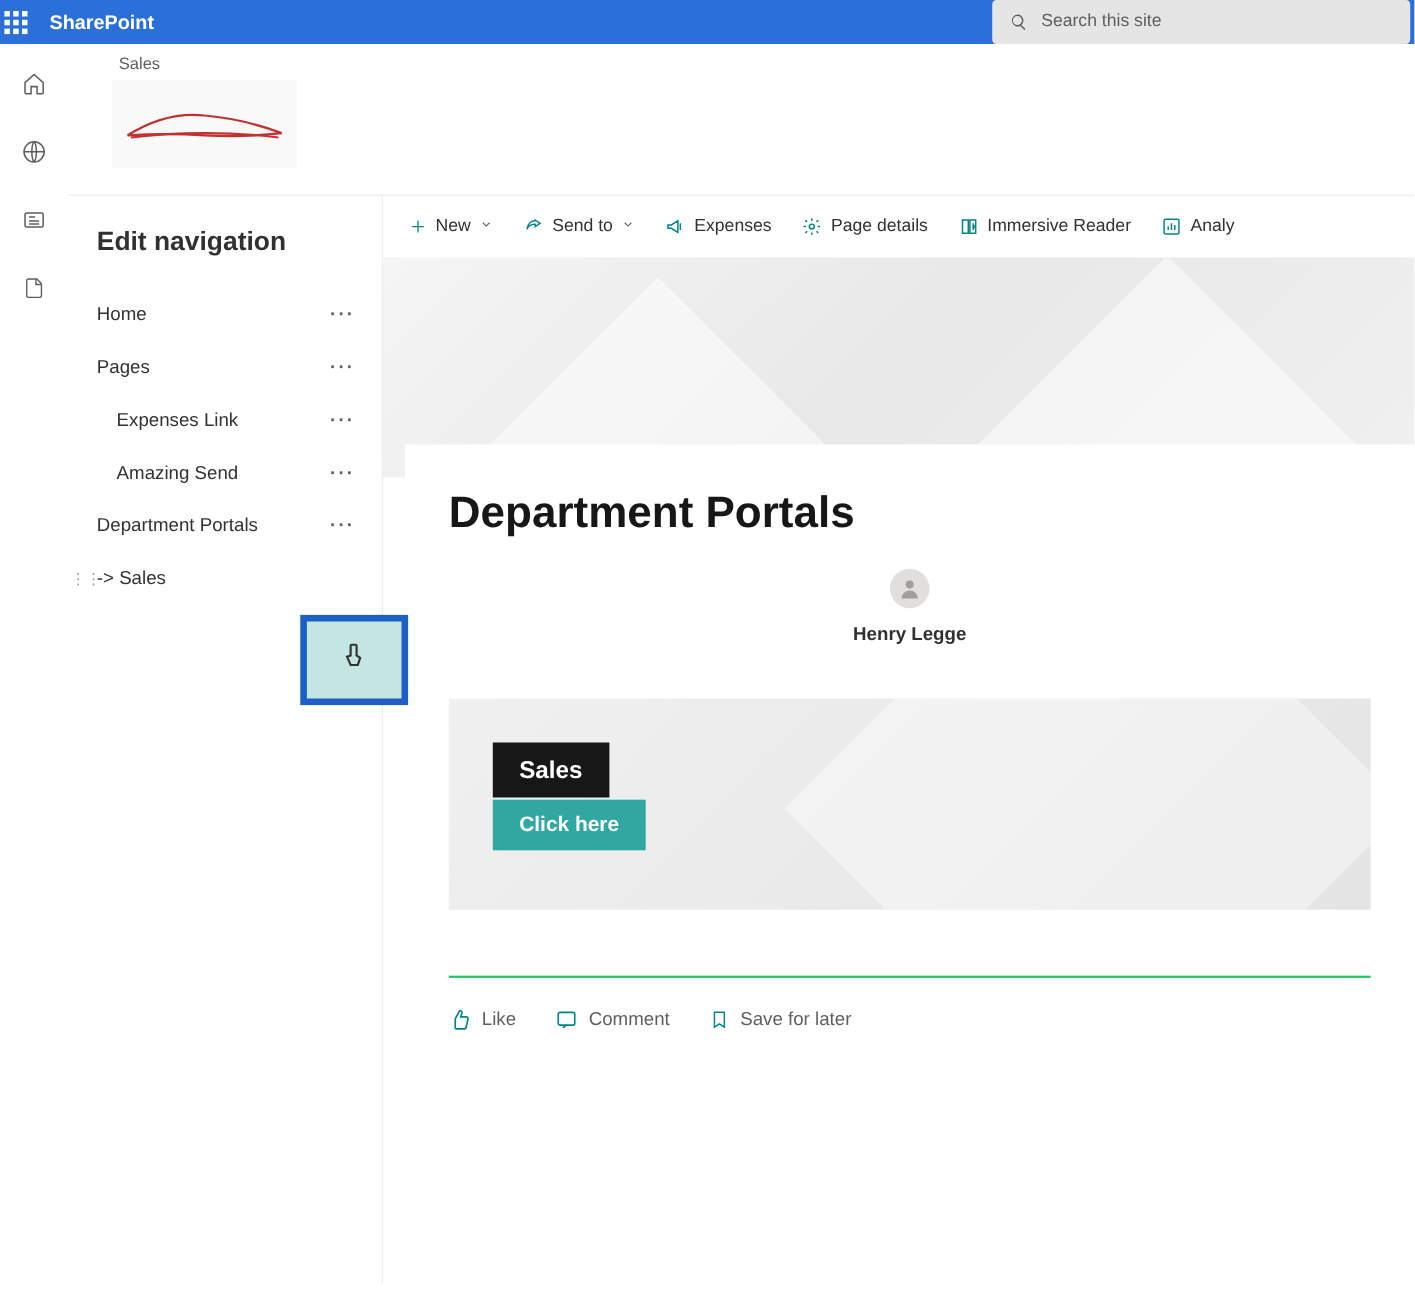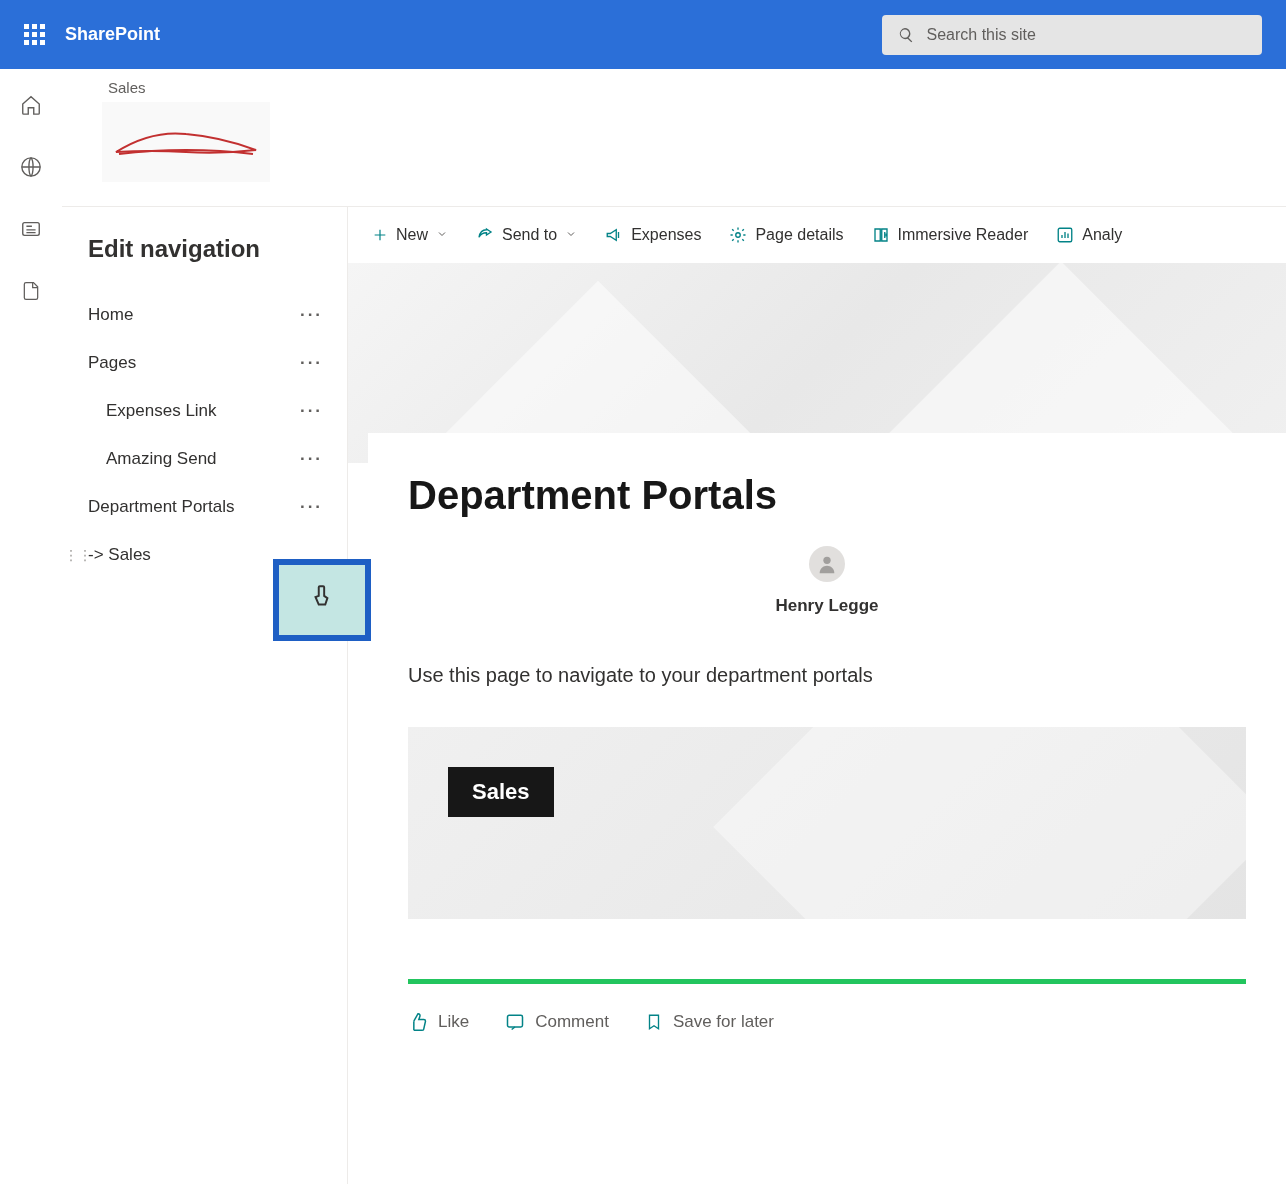--- a/index.html
+++ b/index.html
@@ -5,24 +5,24 @@
     * { margin: 0; padding: 0; box-sizing: border-box; }
     body {
       font-family: "Segoe UI", -apple-system, BlinkMacSystemFont, sans-serif;
       background: #fff;
       overflow: hidden;
       width: 1286px;
       height: 1184px;
     }
     .top-bar {
       background: #2b6fd8;
-      height: 69px;
-      display: flex;
-      align-items: center;
-      padding: 0 24px;
+      height: 40px;
+      display: flex;
+      align-items: center;
+      padding: 0 4px;
       gap: 20px;
     }
     .waffle-icon {
       display: grid;
       grid-template-columns: repeat(3, 5px);
       grid-template-rows: repeat(3, 5px);
       gap: 3px;
     }
     .waffle-icon span {
       background: #fff;
@@ -261,21 +261,21 @@
       margin-top: 2px;
       position: relative;
       z-index: 1;
       cursor: pointer;
     }
     .actions-row {
       display: flex;
       align-items: center;
       gap: 36px;
       margin-top: 60px;
-      border-top: 5px solid #22c55e;
+      border-top: 2px solid #22c55e;
       padding-top: 28px;
     }
     .action-item {
       display: flex;
       align-items: center;
       gap: 10px;
       color: #605e5c;
       font-size: 17px;
       cursor: pointer;
     }
@@ -432,25 +432,27 @@
           <h1 class="page-title">Department Portals</h1>
           <div class="author-row">
             <div class="avatar">
               <svg width="22" height="22" viewBox="0 0 24 24">
                   <circle cx="12" cy="8" r="4"></circle>
                   <path d="M4 22c0-5 4-8 8-8s8 3 8 8"></path>
                 </svg>
             </div>
             <div class="author-name">Henry Legge</div>
           </div>
-          <div class="intro-text">Use this page to navigate to your department portals</div>
 
           <div class="hero-card">
             <div>
               <div class="hero-card-title">Sales</div>
+            </div>
+            <div>
+              <div class="hero-card-btn">Click here</div>
             </div>
           </div>
 
           <div class="actions-row">
             <div class="action-item">
               <svg width="20" height="20" viewBox="0 0 24 24">
                   <path d="M7 22V11M7 11l5-9c2 0 3 2 2 4l-1 3h6a2 2 0 012 2l-2 9a2 2 0 01-2 2H7"></path>
                 </svg>
               <span>Like</span>
             </div>

